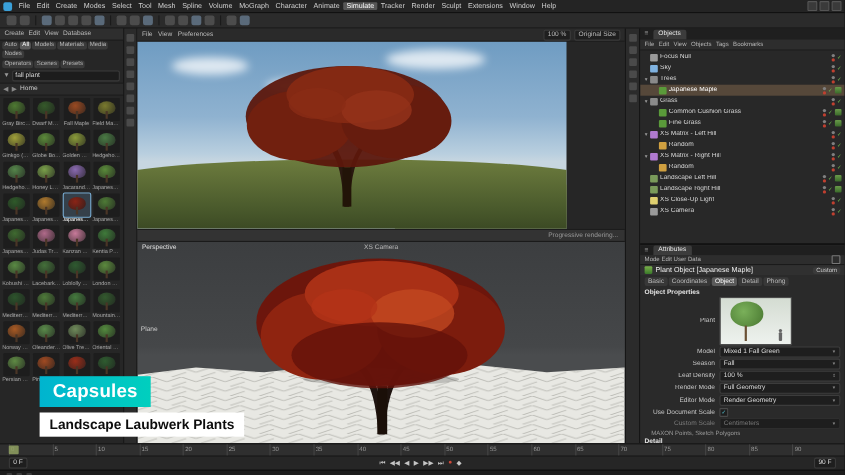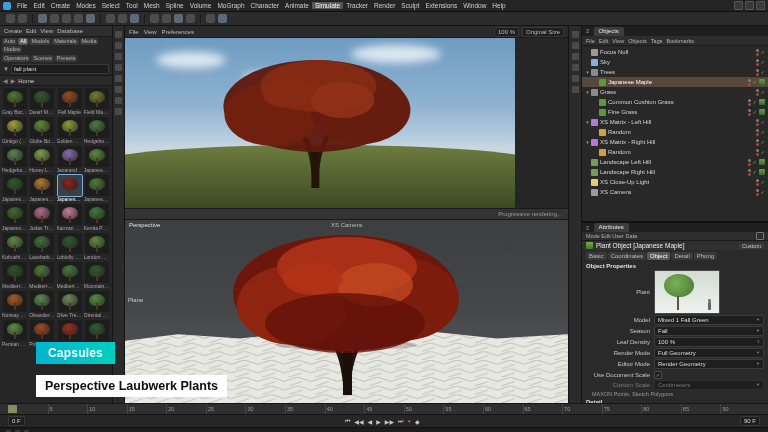--- a/index.html
+++ b/index.html
@@ -117,21 +117,21 @@
   .tick{flex:1;font-size:5.5px;color:#9a9a9a;border-left:1px solid #454545;padding-left:1px;display:flex;align-items:center;}
   .transport{height:12px;background:#262626;display:flex;align-items:center;gap:4px;padding:0 8px;border-top:1px solid #151515;}
   .frame-field{background:#1e1e1e;border:1px solid #3a3a3a;border-radius:2px;font-size:6px;color:#ddd;padding:0 3px;line-height:8px;}
   .t-center{margin:0 auto;display:flex;gap:4px;align-items:center;}
   .t-btn{font-size:6px;color:#c5c5c5;}
   .t-btn.rec{color:#d04838;}
   .statusbar{height:9px;background:#1c1c1c;border-top:1px solid #0f0f0f;display:flex;align-items:center;gap:4px;padding:0 6px;}
   .st-icon{width:5px;height:5px;background:#3a3a3a;border-radius:1px;}
   
   .capsules{position:absolute;left:36px;top:342px;z-index:20;background:linear-gradient(90deg,#00b4cf,#00cfbe);
-     color:#fff;font-weight:bold;font-size:12px;padding:4px 12px;letter-spacing:.2px;}
+     color:#fff;font-weight:bold;font-size:17px;padding:4px 12px;letter-spacing:.2px;}
   .title-badge{position:absolute;left:36px;top:375px;z-index:20;background:#fff;color:#0d0d0d;
      font-weight:bold;font-size:12.5px;padding:4px 9px;}
 </style>
 </head>
 <body>
 
 <div class="app">
 
   <div class="menubar">
     <span class="logo"></span>
@@ -902,14 +902,14 @@
       </div>
     <span class="frame-field">90 F</span>
   </div>
   <div class="statusbar">
     <span class="st-icon"></span>
     <span class="st-icon"></span>
     <span class="st-icon"></span>
   </div>
 
   <div class="capsules">Capsules</div>
-  <div class="title-badge">Perspective Laubwerk Plants</div>
+  <div class="title-badge">Landscape Laubwerk Plants</div>
 </div>
 
 </body></html>

